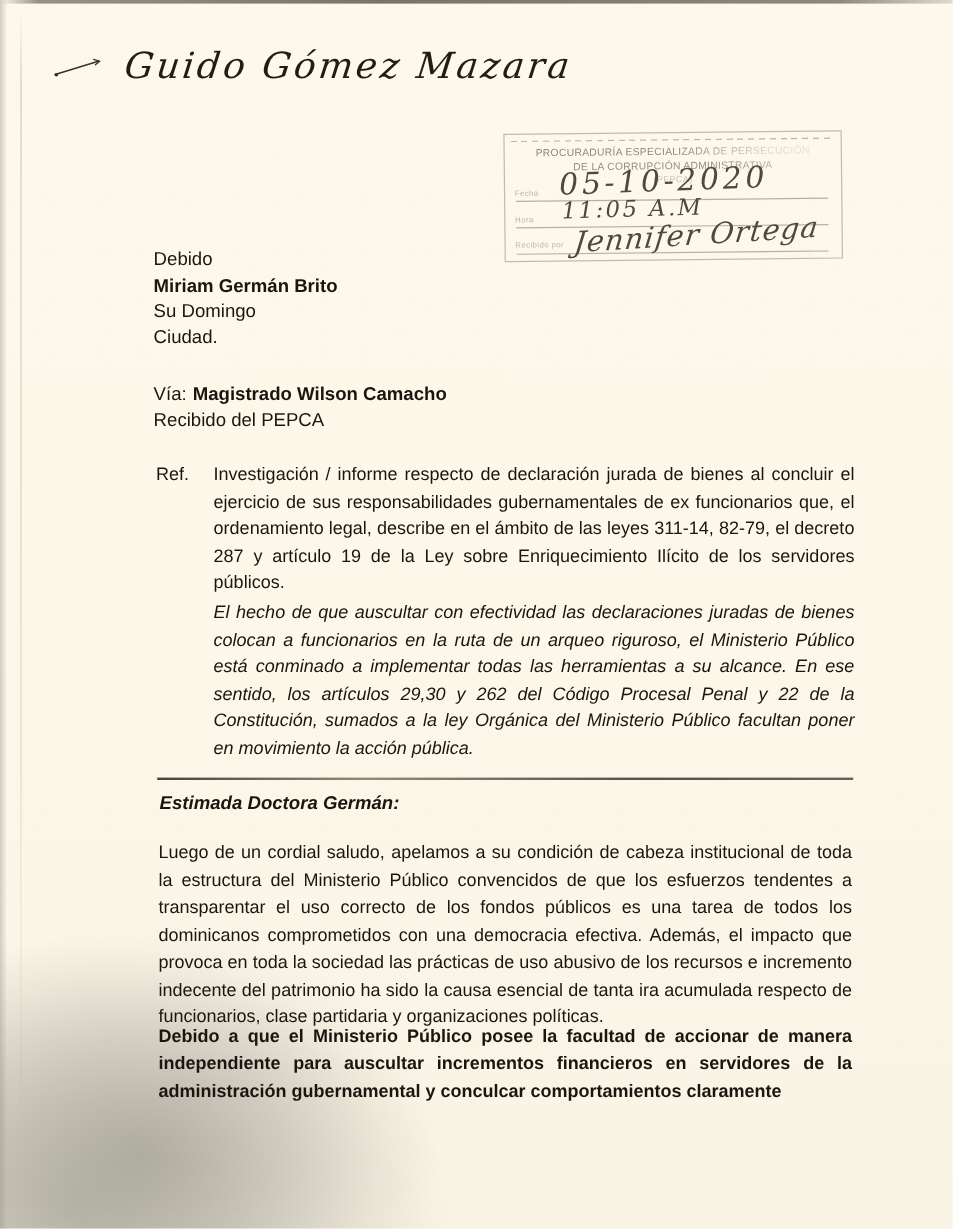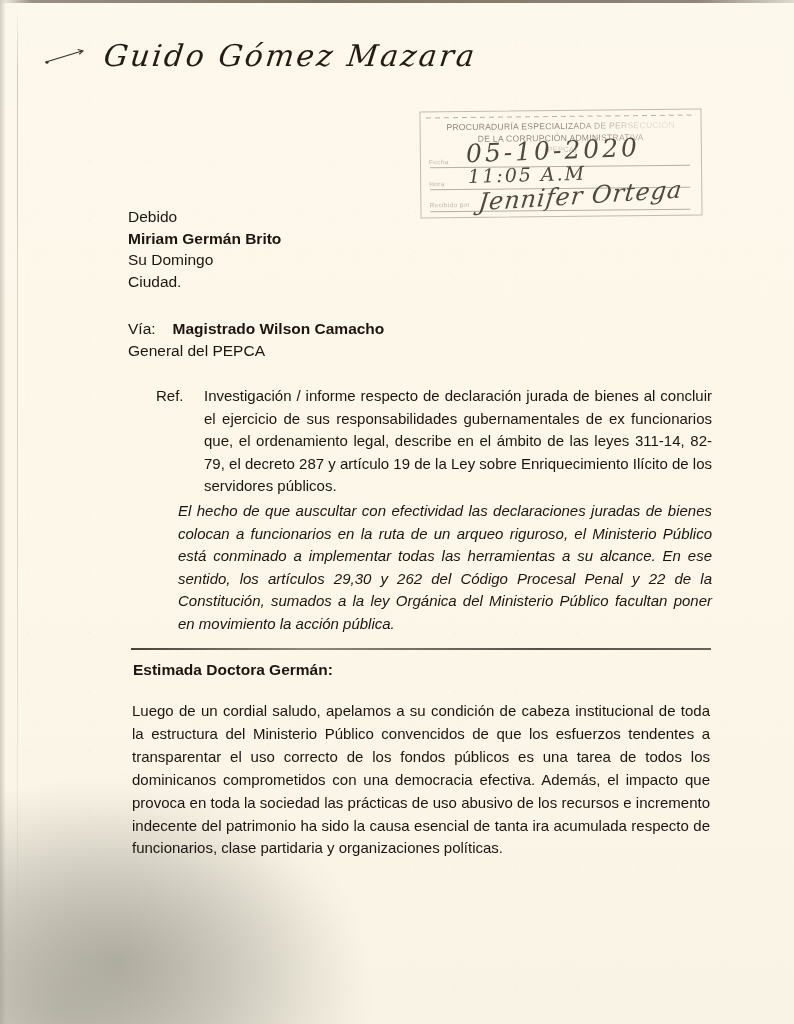--- a/index.html
+++ b/index.html
@@ -91,31 +91,32 @@
   .via-block {
     left: 128px;
     top: 318px;
     font-size: 15.5px;
     line-height: 21.5px;
   }
   .greeting-block {
     left: 133px;
     top: 661px;
     font-size: 15.5px;
+    font-style: italic;
   }
   .b { font-weight: bold; }
 
   
   .ref-wrap {
     position: absolute;
     left: 130px;
     top: 385px;
     width: 582px;
   }
-  .ref-row { display: flex; margin-left: 26px; }
+  .ref-row { display: flex; }
   .ref-label {
     flex: 0 0 48px;
     font-size: 15px;
     line-height: 22.6px;
   }
   .ref-text {
     flex: 1 1 auto;
     font-size: 15px;
     line-height: 22.6px;
     text-align: justify;
@@ -309,34 +310,35 @@
 
 
     <div class="block addr-block">
       <div class="line">Debido</div>
       <div class="line b">Miriam Germán Brito</div>
       <div class="line">Su Domingo</div>
       <div class="line">Ciudad.</div>
     </div>
 
     <div class="block via-block">
-      <div class="line"><span>Vía:</span><span class="b" style="margin-left:17px;">Magistrado Wilson Camacho</span></div>
-      <div class="line">General del PEPCA</div>
+      <div class="line"><span>Vía:</span><span class="b" style="margin-left:5px;">Magistrado Wilson Camacho</span></div>
+      <div class="line">Recibido del PEPCA</div>
     </div>
 
     <div class="ref-wrap">
       <div class="ref-row">
         <div class="ref-label">Ref.</div>
         <div class="ref-text">Investigación / informe respecto de declaración jurada de bienes al concluir el ejercicio de sus responsabilidades gubernamentales de ex funcionarios que, el ordenamiento legal, describe en el ámbito de las leyes 311-14, 82-79, el decreto 287 y artículo 19 de la Ley sobre Enriquecimiento Ilícito de los servidores públicos.</div>
       </div>
     </div>
     <div class="ref-para2">El hecho de que auscultar con efectividad las declaraciones juradas de bienes colocan a funcionarios en la ruta de un arqueo riguroso, el Ministerio Público está conminado a implementar todas las herramientas a su alcance. En ese sentido, los artículos 29,30 y 262 del Código Procesal Penal y 22 de la Constitución, sumados a la ley Orgánica del Ministerio Público facultan poner en movimiento la acción pública.</div>
 
     <div class="divider"></div>
 
     <div class="block greeting-block b">Estimada Doctora Germán:</div>
 
     <div class="body-para body-para-1">Luego de un cordial saludo, apelamos a su condición de cabeza institucional de toda la estructura del Ministerio Público convencidos de que los esfuerzos tendentes a transparentar el uso correcto de los fondos públicos es una tarea de todos los dominicanos comprometidos con una democracia efectiva. Además, el impacto que provoca en toda la sociedad las prácticas de uso abusivo de los recursos e incremento indecente del patrimonio  ha sido la causa esencial de tanta ira acumulada respecto de funcionarios, clase partidaria y organizaciones políticas.</div>
+    <div class="body-para body-para-2">Debido a que el Ministerio Público posee la facultad de accionar de manera independiente para auscultar incrementos financieros en servidores de la administración gubernamental y conculcar comportamientos claramente</div>
 
   </div>
 
   <div class="noise"></div>
 </div>
 
 </body></html>

